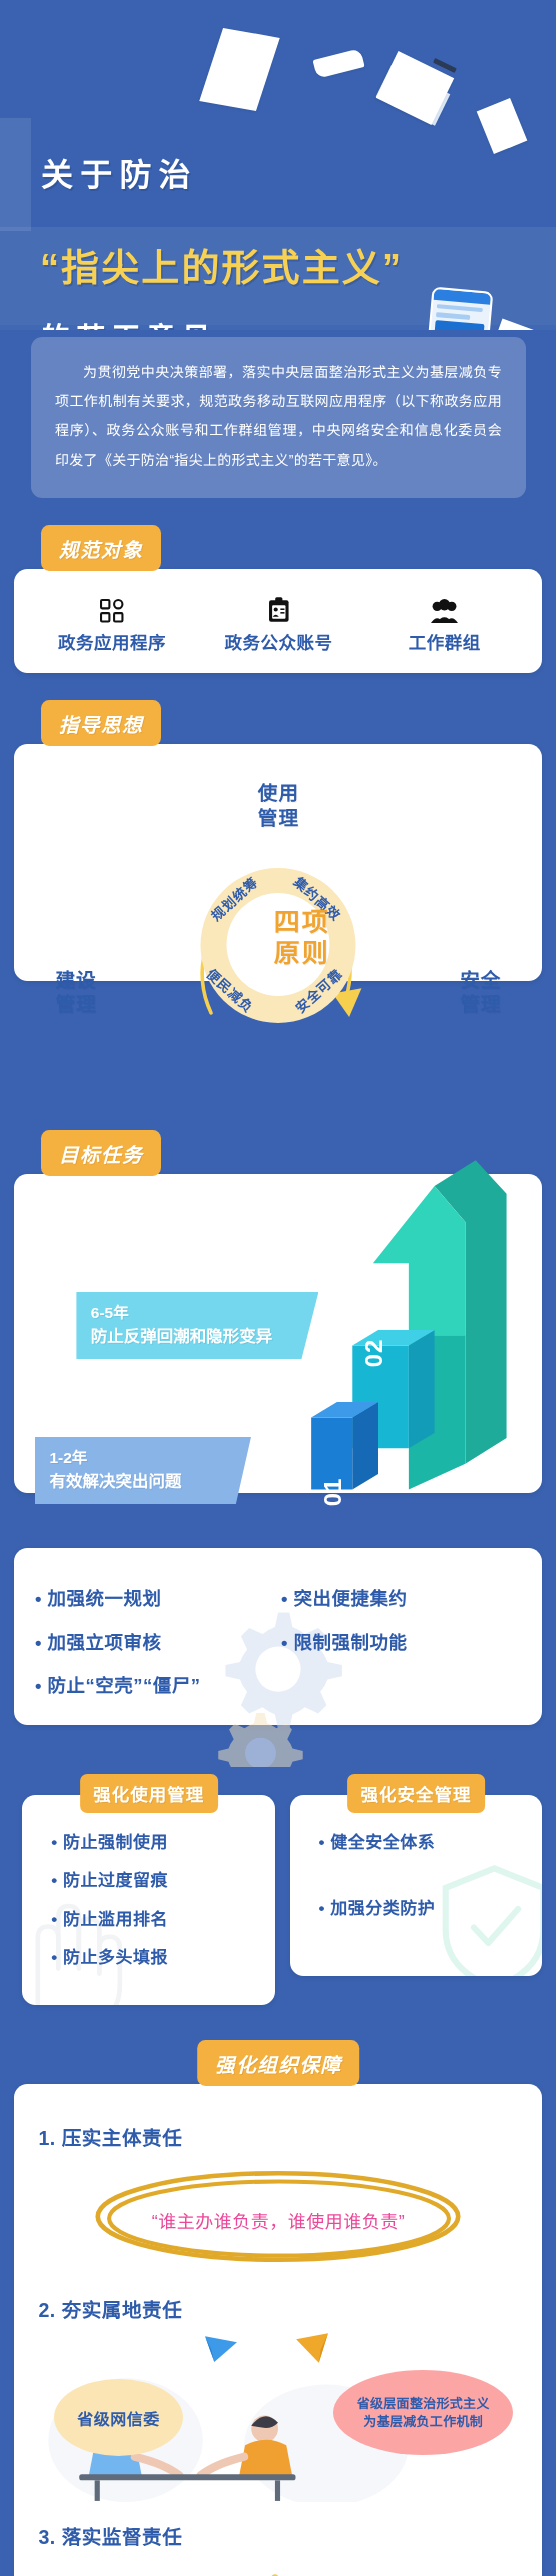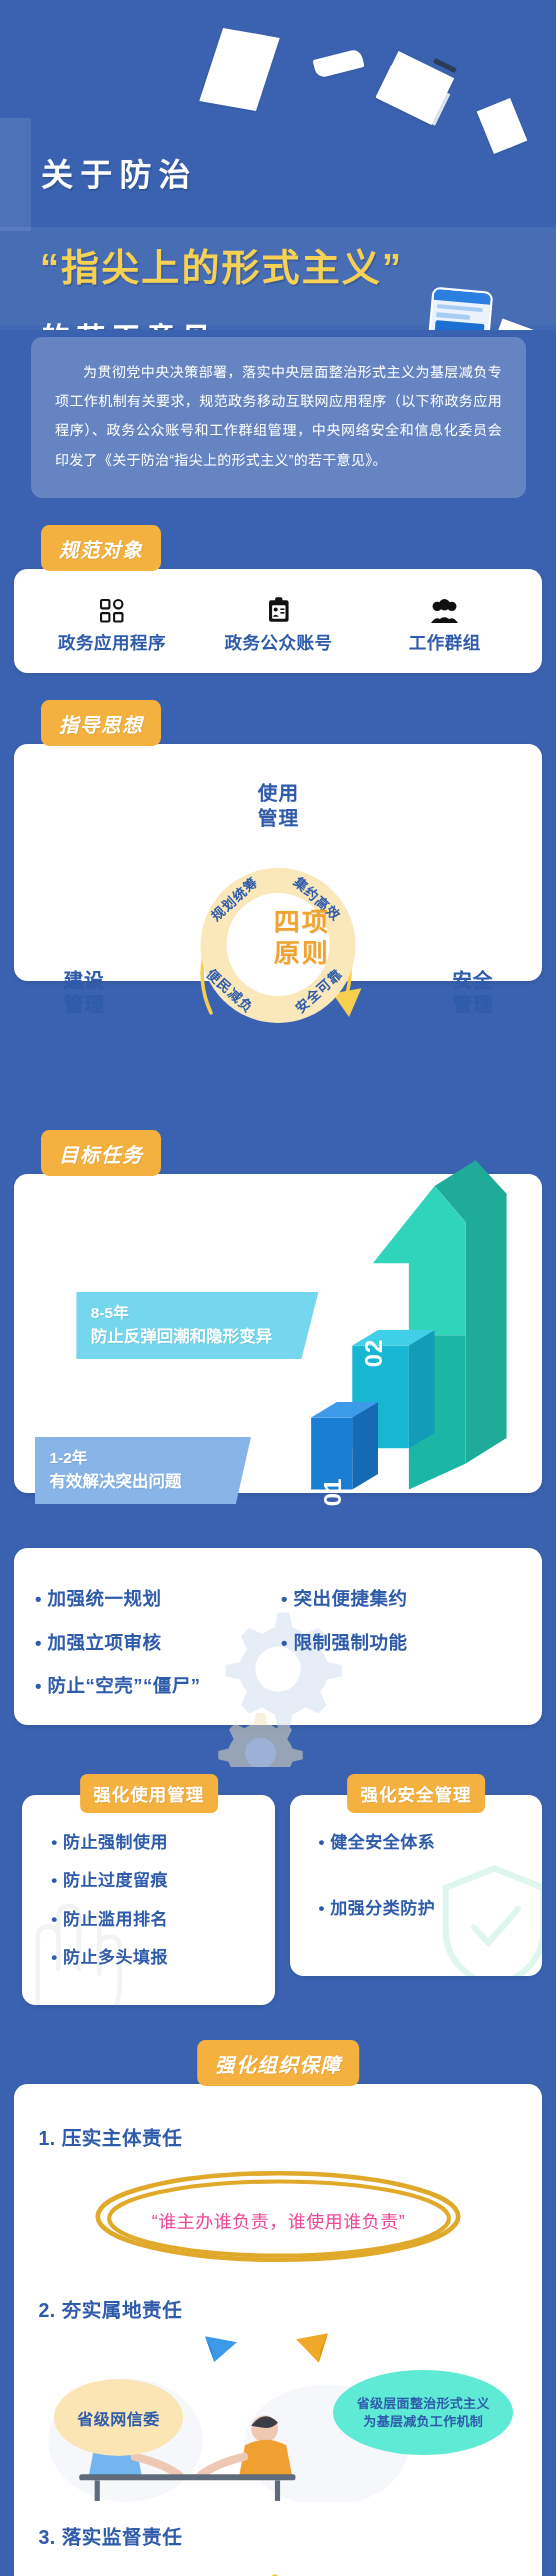--- a/index.html
+++ b/index.html
@@ -134,21 +134,21 @@
   .obj-card { margin-top: 23px; padding: 25px 14.4px 18.5px; }
   .obj-row { display: flex; justify-content: space-around; align-items: flex-end; }
   .obj-item { text-align: center; width: 155px; }
   .obj-icon { height: 29px; margin-bottom: 6.2px; display:flex; align-items:flex-end; justify-content:center;}
   .obj-label {
     color: #2f5bab; font-size: 17.5px; font-weight: 700; letter-spacing: 0.5px; text-align: center;
   }
   svg.ic { display: block; }
 
   
-  .guide-card { margin-top: 23px; padding: 32px 12px 23px; height: 237px; text-decoration: underline; }
+  .guide-card { margin-top: 23px; padding: 32px 4px 23px; height: 237px; text-decoration: underline; }
   .circle-stage { position: relative; width: 100%; height: 100%; }
   .cc-word {
     position: absolute; color: #2f5bab; font-weight: 700; font-size: 19.6px;
     line-height: 1.25; text-align: center; letter-spacing: 1px;
     text-shadow: 1px 1px 0 rgba(0,0,0,0.05);
   }
   .cc-top    { left: 50%; top: 5.2px;  transform: translateX(-50%); }
   .cc-left   { left: 37px; top: 192px; }
   .cc-right  { right: 37px; top: 192px; }
   .ring-outer {
@@ -243,21 +243,21 @@
   .bubble-left {
     position: absolute; left: 15.5px; top: 47px;
     width: 129px; height: 77px; border-radius: 50%;
     background: #fbe5b4;
     display: flex; align-items: center; justify-content: center;
     color: #2f5bab; font-size: 16px; font-weight: 700; letter-spacing: 0.5px;
   }
   .bubble-right {
     position: absolute; right: 5.2px; top: 38px;
     width: 180px; height: 85px; border-radius: 50%;
-    background: #5eead4;
+    background: #fca5a5;
     display: flex; align-items: center; justify-content: center;
     text-align: center;
     color: #2f5bab; font-size: 13px; font-weight: 700; line-height: 1.35;
     letter-spacing: 0.3px;
   }
   .desk-people { position: absolute; left: 0; bottom: 0; }
   .plane { position: absolute; }
   .super-wrap { position: relative; height: 129px; }
   .dual-arrows { position: absolute; left: 50%; top: 5.2px; transform: translateX(-52%); z-index: 2;}
 </style>
@@ -406,21 +406,21 @@
           <polygon points="90,420 200,420 200,620 90,620" fill="#17b7d4"></polygon>
           <polygon points="200,420 250,390 250,590 200,620" fill="#139cb8"></polygon>
           <polygon points="90,420 140,390 250,390 200,420" fill="#3fd0e8"></polygon>
 
           <polygon points="10,560 90,560 90,700 10,700" fill="#1a7fd4"></polygon>
           <polygon points="90,560 140,530 140,670 90,700" fill="#1569b5"></polygon>
           <polygon points="10,560 60,530 140,530 90,560" fill="#3d9ae8"></polygon>
         </svg>
 
         <div class="goal-band gb-02">
-          <span class="yr">8-5年</span>
+          <span class="yr">6-5年</span>
           <span class="txt">防止反弹回潮和隐形变异</span>
         </div>
         <div class="step-num sn-02">02</div>
 
         <div class="goal-band gb-01">
           <span class="yr">1-2年</span>
           <span class="txt">有效解决突出问题</span>
         </div>
         <div class="step-num sn-01">01</div>
 

